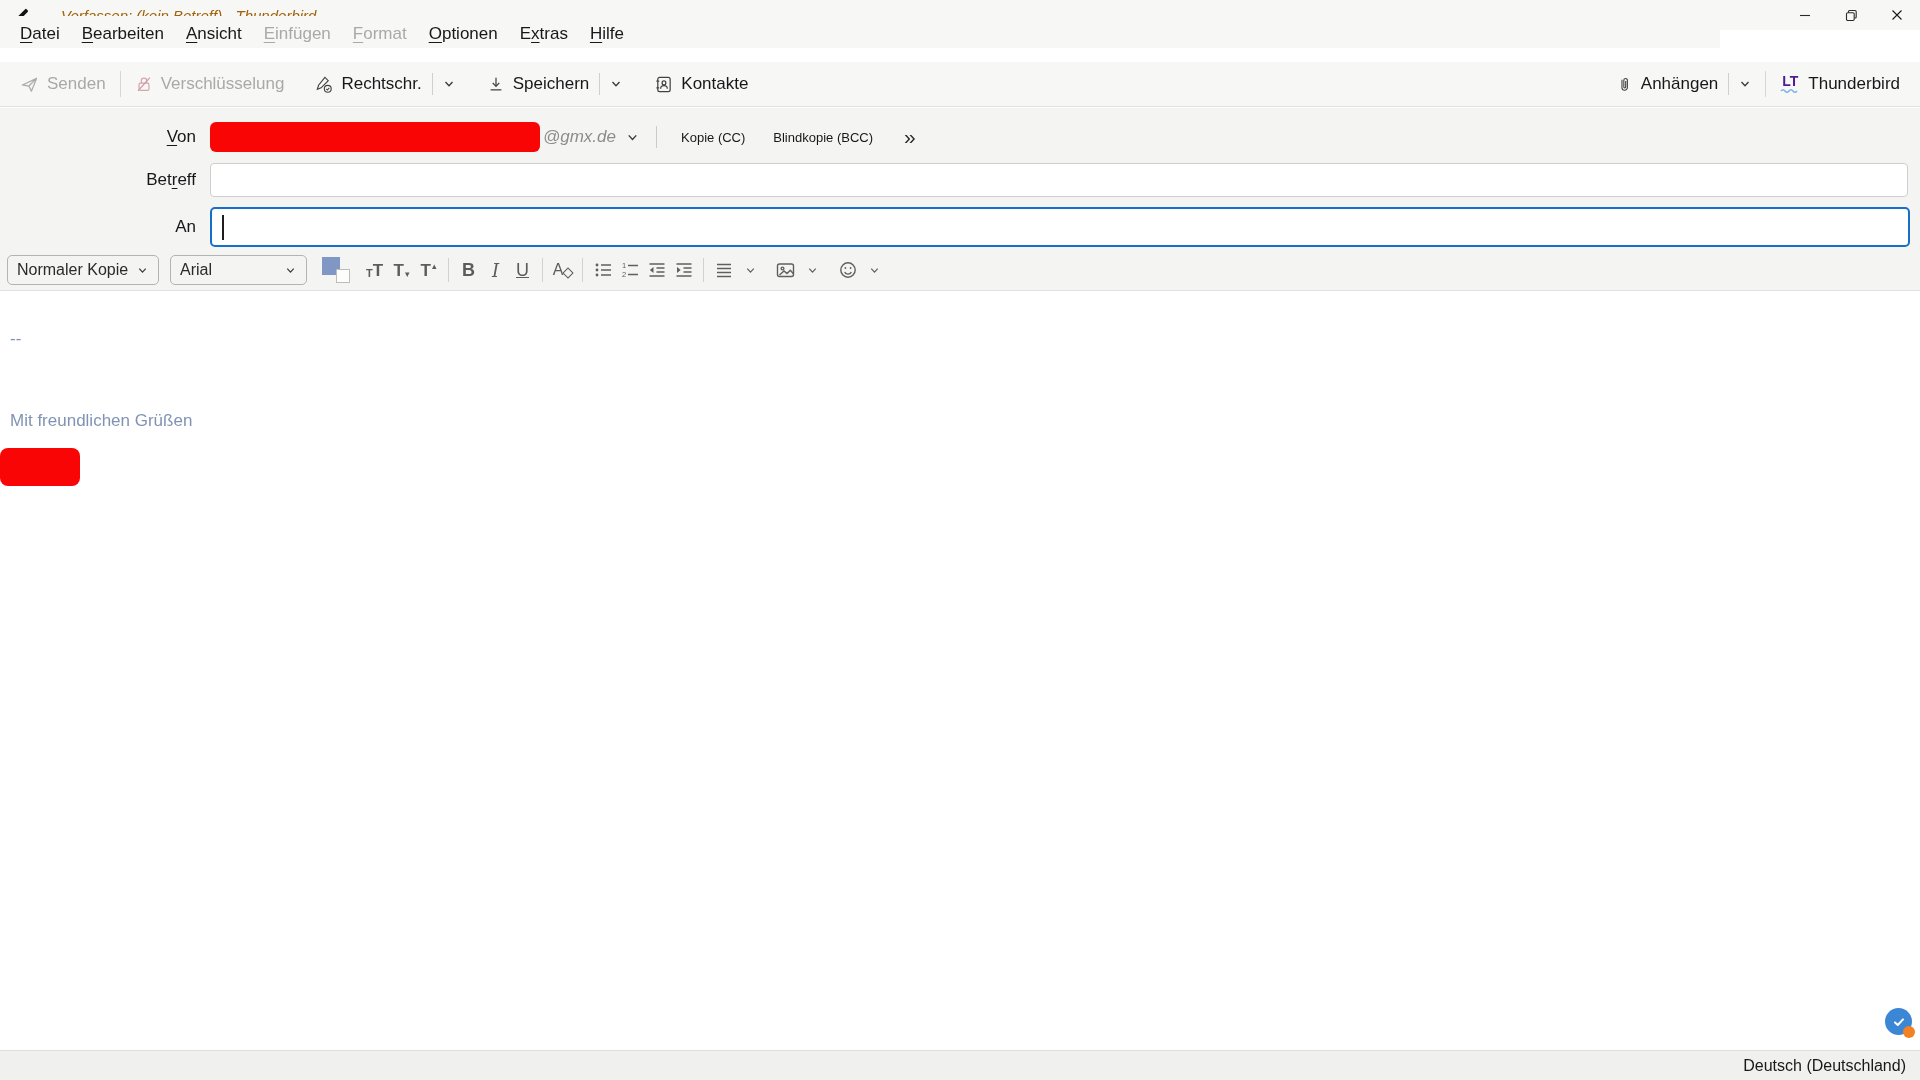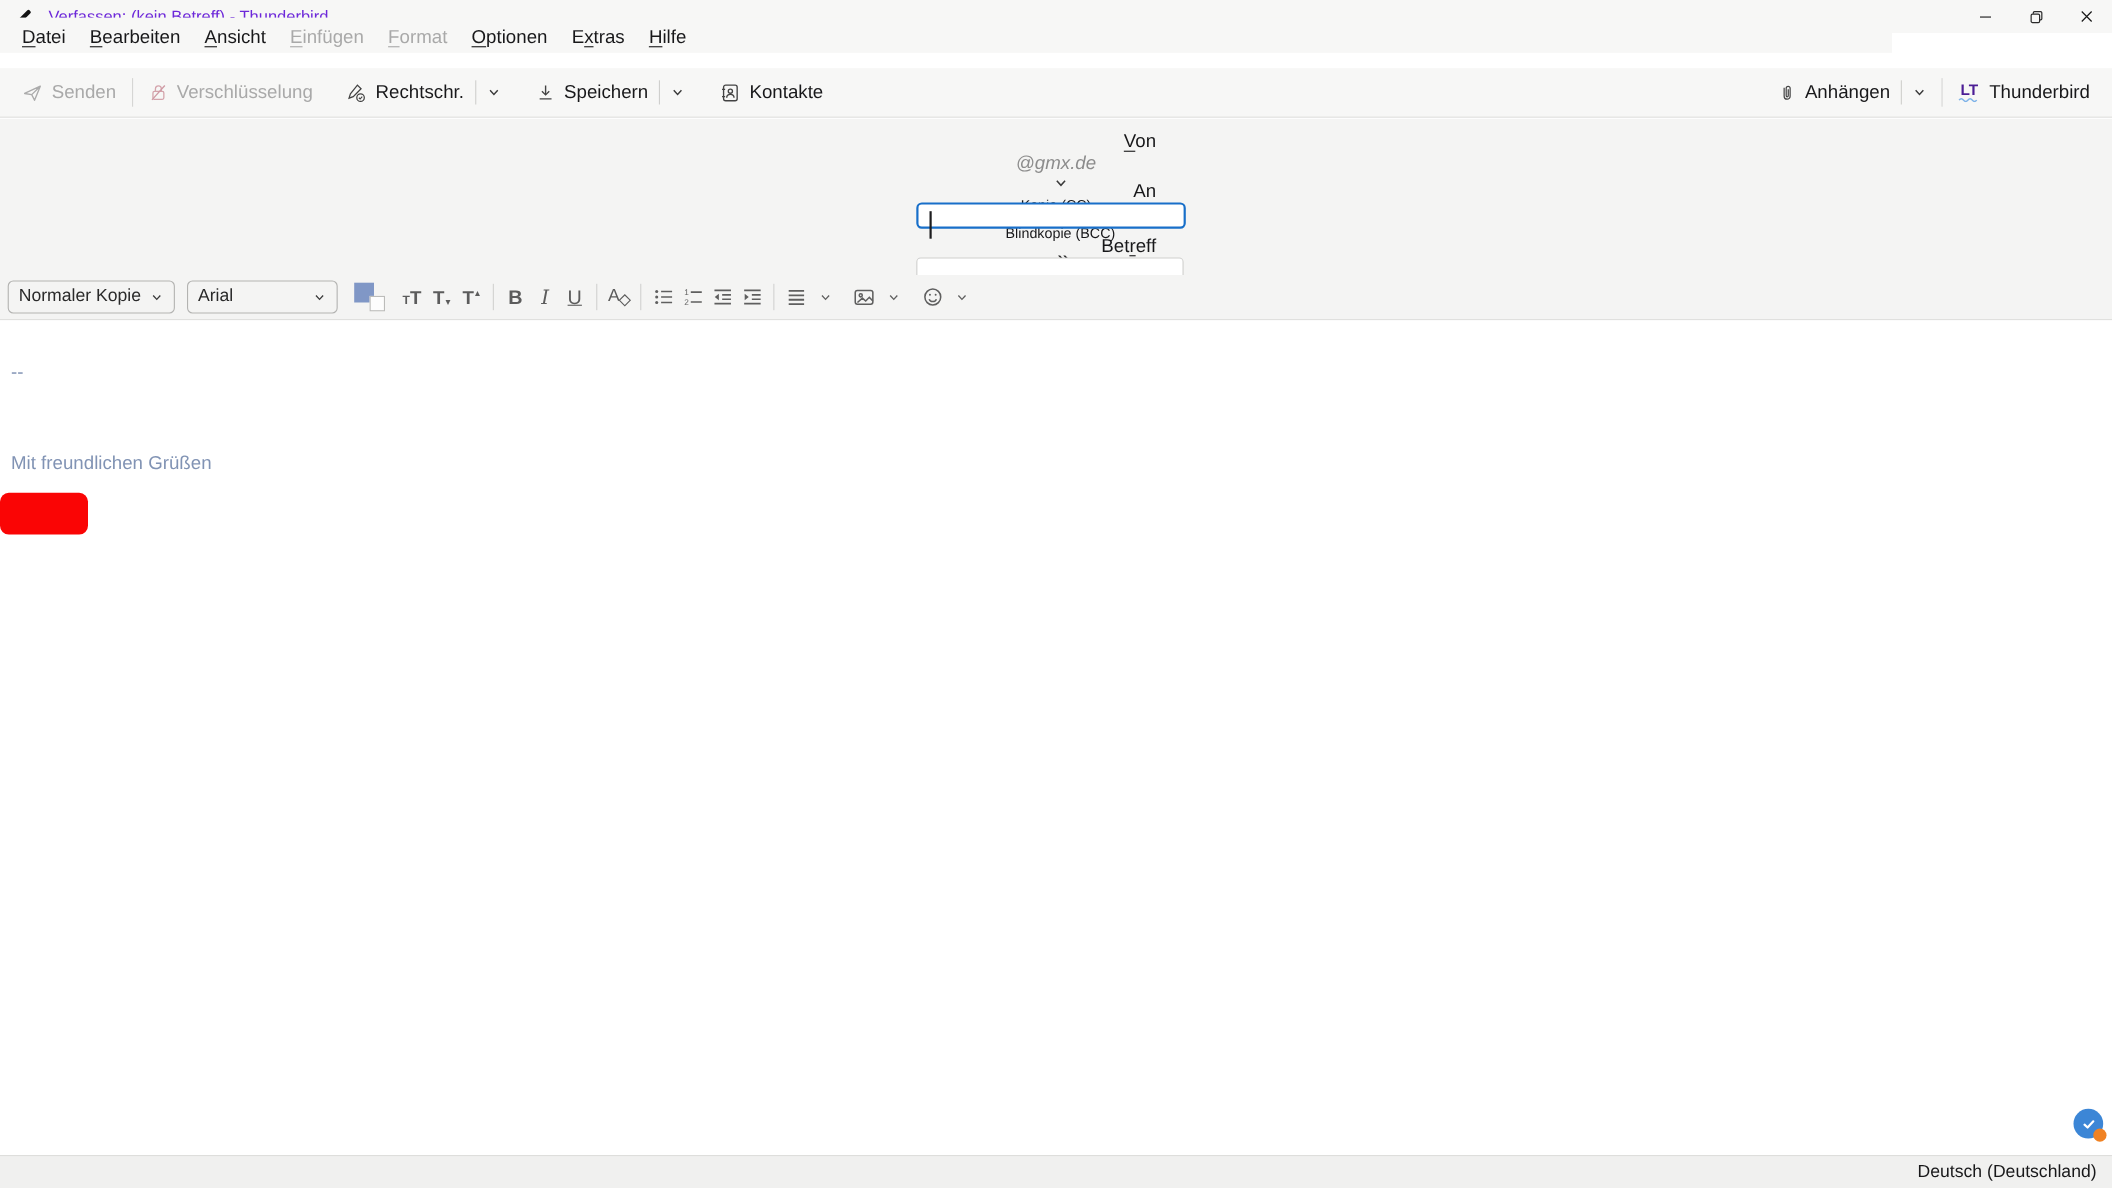--- a/index.html
+++ b/index.html
@@ -8,39 +8,39 @@
     --redaction-red:#fa0505; --signature-blue-gray:#8193b4; --focus-blue:#186fc9;
     --input-border:#cfcfce; --lt-badge-blue:#3c86d6; --lt-badge-orange:#f08223;
     --domain-gray:#8c8c8c; --swatch-blue:#8097c6;
   }
   *{margin:0;padding:0;box-sizing:border-box;}
   html,body{width:1920px;height:1080px;overflow:hidden;}
   body{font-family:"Liberation Sans","DejaVu Sans",sans-serif;background:#fff;color:var(--text-primary);position:relative;}
 
   .titlebar{position:absolute;top:0;left:0;width:1920px;height:30px;background:var(--chrome-bg);display:flex;align-items:center;}
   .app-icon{margin-left:13px;display:flex;align-items:center;}
-  .title-text{margin-left:14px;font-size:15px;color:#6d28d9;}
+  .title-text{margin-left:31px;font-size:15px;color:#a16207;font-style:italic;}
   .win-controls{position:absolute;right:0;top:0;height:30px;display:flex;}
   .win-btn{width:46px;height:30px;display:flex;align-items:center;justify-content:center;cursor:default;}
 
   .menubar{position:absolute;top:16px;left:0;width:1720px;height:32px;background:var(--chrome-bg);display:flex;align-items:flex-end;padding-left:9px;font-size:17px;}
   .menu-item{padding:4px 11px;cursor:default;white-space:nowrap;}
   .menu-item.disabled{color:var(--text-disabled);}
   .mn{text-decoration:underline;text-underline-offset:3px;}
 
   .toolbar{position:absolute;top:62px;left:0;width:1920px;height:45px;background:var(--chrome-bg);border-bottom:1px solid var(--border-soft);display:flex;align-items:center;padding:0 12px;font-size:17px;}
   .tb-btn{display:flex;align-items:center;gap:8px;padding:6px 8px;border-radius:4px;white-space:nowrap;justify-content:center;}
   .tb-btn.disabled{color:var(--text-disabled);}
   .tb-sep{width:1px;height:26px;background:#d6d6d4;margin:0 6px;}
   .tb-div{width:1px;height:22px;background:#cfcfcd;margin:0 2px;}
   .tb-chev{display:flex;align-items:center;padding:6px 7px;}
   .tb-spacer{flex:1;}
 
   .addressing{position:absolute;top:108px;left:0;width:1920px;height:142px;background:var(--panel-bg);padding-top:11px;}
-  .addr-row{display:flex;align-items:center;flex-direction:column;}
+  .addr-row{display:flex;align-items:center;}
   .addr-label{width:210px;min-width:210px;text-align:right;padding-right:14px;font-size:17px;}
   .von-row{height:36px;}
   .redaction-email{width:330px;height:30px;background:var(--redaction-red);border-radius:6px;margin-right:3px;}
   .from-domain{font-size:17px;font-style:italic;color:var(--domain-gray);}
   .von-chev{margin-left:9px;display:flex;align-items:center;}
   .vsep{width:1px;height:22px;background:#cbcbc9;margin:0 14px 0 16px;}
   .addr-link{font-size:13px;padding:5px 10px;border-radius:4px;white-space:nowrap;cursor:default;}
   .more-btn{font-size:21px;padding:0 9px;color:#2a2a2a;letter-spacing:-2px;}
   .an-row{margin-top:9px;height:42px;}
   .betreff-row{margin-top:8px;height:34px;}
@@ -221,30 +221,30 @@
     <span class="von-chev">
       <svg width="15" height="15" viewBox="0 0 14 14" fill="none" stroke="#3a3a3a" stroke-width="1.3">
           <path d="M3.5 5 L7 8.8 L10.5 5"></path>
         </svg>
     </span>
     <div class="vsep"></div>
     <div class="addr-link">Kopie (CC)</div>
     <div class="addr-link" style="margin-left:8px;">Blindkopie (BCC)</div>
     <div class="addr-link more-btn" style="margin-left:12px;">»</div>
   </div>
+  <div class="addr-row betreff-row">
+    <div class="addr-label"><span>Bet</span><span class="mn">r</span><span>eff</span></div>
+    <div class="field betreff-field">
+      <input type="text" value="" style="">
+    </div>
+  </div>
   <div class="addr-row an-row">
     <div class="addr-label">An</div>
     <div class="field an-field">
       <div class="caret"></div>
-      <input type="text" value="" style="">
-    </div>
-  </div>
-  <div class="addr-row betreff-row">
-    <div class="addr-label"><span>Bet</span><span class="mn">r</span><span>eff</span></div>
-    <div class="field betreff-field">
       <input type="text" value="" style="">
     </div>
   </div>
 </div>
 
 <div class="formatbar">
   <div class="fmt-select sel-paragraph">
     <span>Normaler Kopie</span>
     <svg width="13" height="13" viewBox="0 0 14 14" fill="none" stroke="#3a3a3a" stroke-width="1.3">
         <path d="M3.5 5 L7 8.8 L10.5 5"></path>

